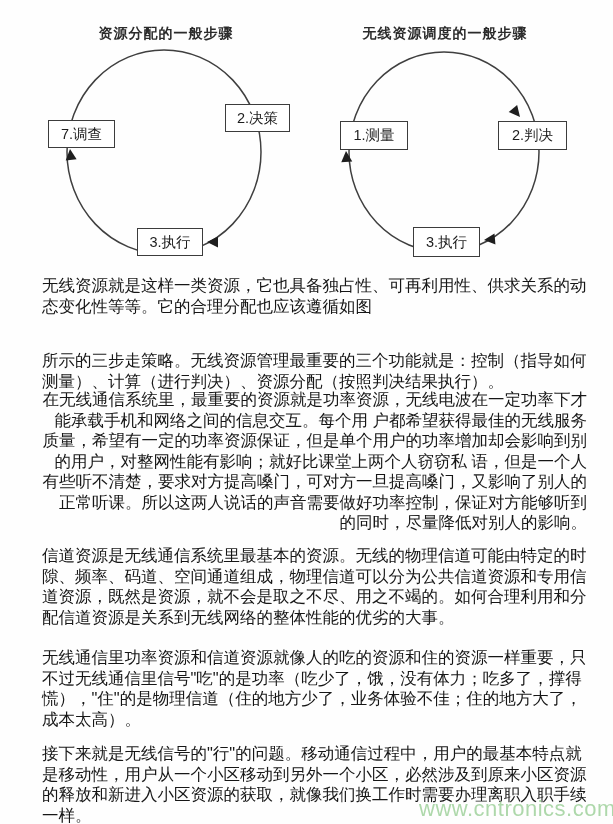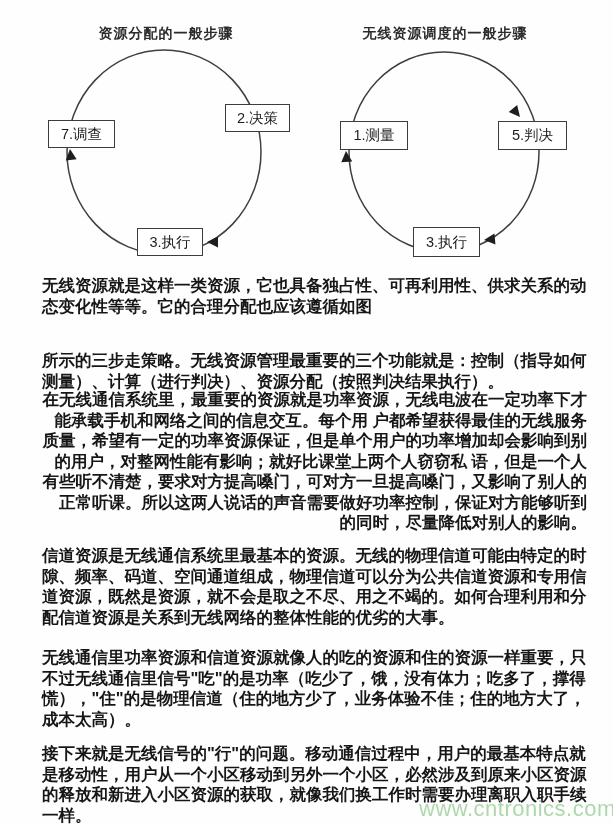--- a/index.html
+++ b/index.html
@@ -33,21 +33,21 @@
     white-space:nowrap;
   }
   .b-l1 { left:48px;  top:120px; width:67px; height:28px; }
   .b-l2 { left:225px; top:104px; width:65px; height:28px; }
   .b-l3 { left:137px; top:228px; width:66px; height:28px; }
   .b-r1 { left:322px; top:121px; width:68px; height:29px;margin-left:18px; }
   .b-r2 { left:498px; top:121px; width:69px; height:29px; }
   .b-r3 { left:413px; top:227px; width:67px; height:30px; }
   .para {
     position:absolute; left:42px; width:545px;
-    font-size:16.5px; line-height:20.5px; font-weight:700;
+    font-size:16.5px; line-height:20.5px; font-weight:400;
     color:#161616;
     text-align:left;
   }
   .p1 { top:275px; }
   .p2 { top:338px;margin-top:12px; }
   .p3 { top:389px;text-align:right; }
   .p4 { top:545px; }
   .p5 { top:647px; }
   .p6 { top:743px; }
   .watermark {
@@ -79,21 +79,21 @@
   </svg>
 
   <div class="dg-title right">无线资源调度的一般步骤</div>
   <div class="dg-title left">资源分配的一般步骤</div>
 
   <div class="step-box b-l1">7.调查</div>
   <div class="step-box b-l2">2.决策</div>
   <div class="step-box b-l3">3.执行</div>
 
   <div class="step-box b-r1">1.测量</div>
-  <div class="step-box b-r2">5.判决</div>
+  <div class="step-box b-r2">2.判决</div>
   <div class="step-box b-r3">3.执行</div>
 </div>
 
 <div class="para p1">无线资源就是这样一类资源，它也具备独占性、可再利用性、供求关系的动态变化性等等。它的合理分配也应该遵循如图</div>
 <div class="para p2">所示的三步走策略。无线资源管理最重要的三个功能就是：控制（指导如何测量）、计算（进行判决）、资源分配（按照判决结果执行）。</div>
 <div class="para p3">在无线通信系统里，最重要的资源就是功率资源，无线电波在一定功率下才能承载手机和网络之间的信息交互。每个用 户都希望获得最佳的无线服务质量，希望有一定的功率资源保证，但是单个用户的功率增加却会影响到别的用户，对整网性能有影响；就好比课堂上两个人窃窃私 语，但是一个人有些听不清楚，要求对方提高嗓门，可对方一旦提高嗓门，又影响了别人的正常听课。所以这两人说话的声音需要做好功率控制，保证对方能够听到 的同时，尽量降低对别人的影响。</div>
 <div class="para p4">信道资源是无线通信系统里最基本的资源。无线的物理信道可能由特定的时隙、频率、码道、空间通道组成，物理信道可以分为公共信道资源和专用信道资源，既然是资源，就不会是取之不尽、用之不竭的。如何合理利用和分配信道资源是关系到无线网络的整体性能的优劣的大事。</div>
 <div class="para p5">无线通信里功率资源和信道资源就像人的吃的资源和住的资源一样重要，只不过无线通信里信号"吃"的是功率（吃少了，饿，没有体力；吃多了，撑得慌），"住"的是物理信道（住的地方少了，业务体验不佳；住的地方大了，成本太高）。</div>
 <div class="para p6">接下来就是无线信号的"行"的问题。移动通信过程中，用户的最基本特点就是移动性，用户从一个小区移动到另外一个小区，必然涉及到原来小区资源的释放和新进入小区资源的获取，就像我们换工作时需要办理离职入职手续一样。</div>
 

